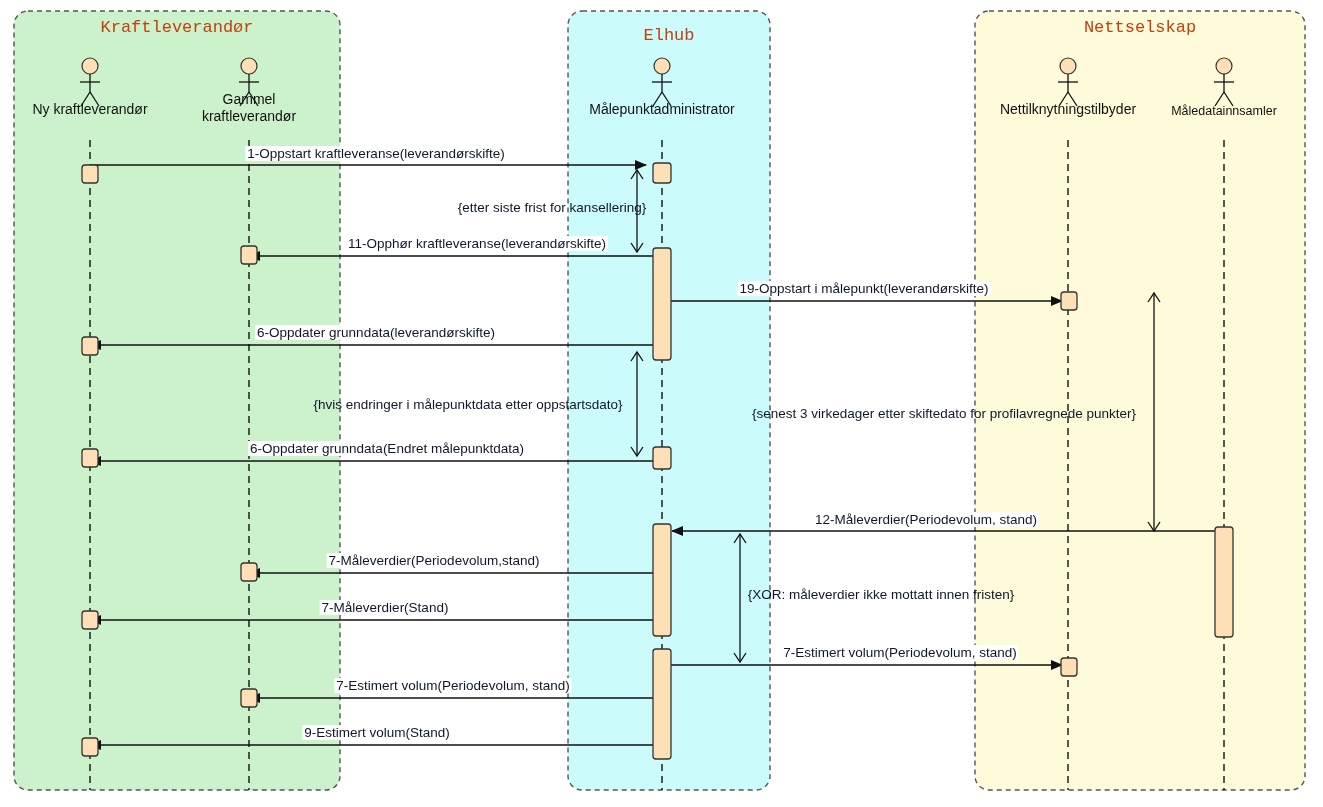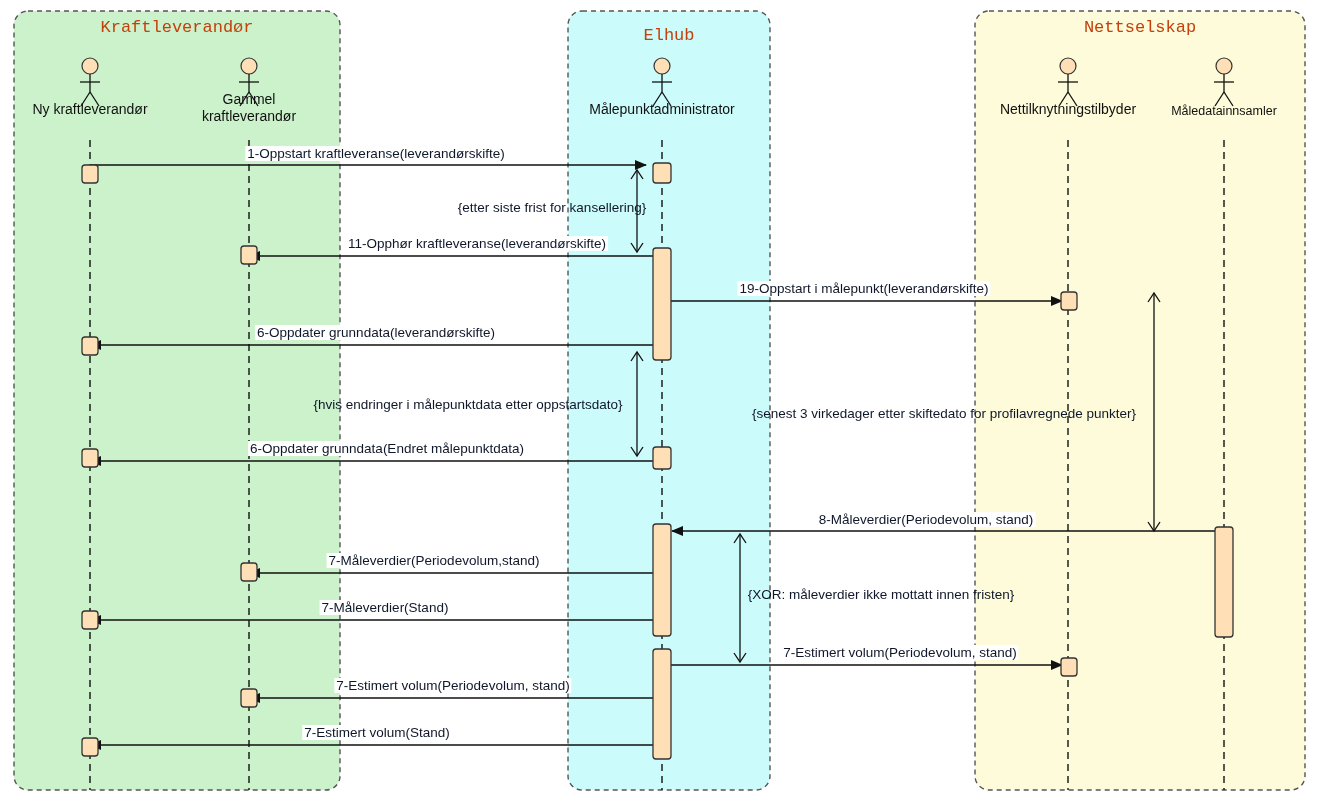--- a/index.html
+++ b/index.html
@@ -161,20 +161,20 @@
       <div class="actorname small" style="left: 1224px; top: 103px; width: 150px;">Måledatainnsamler</div>
       <div class="lbl nobg" style="left: 528px; top: 215px; margin-left: 24px;">{etter siste frist for kansellering}</div>
       <div class="lbl nobg" style="left: 468px; top: 412px;">{hvis endringer i målepunktdata etter oppstartsdato}</div>
       <div class="lbl nobg" style="left: 944px; top: 421px;">{senest 3 virkedager etter skiftedato for profilavregnede punkter}</div>
       <div class="lbl nobg" style="left: 881px; top: 602px;">{XOR: måleverdier ikke mottatt innen fristen}</div>
       <div class="lbl" style="left: 376px; top: 161px;">1-Oppstart kraftleveranse(leverandørskifte)</div>
       <div class="lbl" style="left: 477px; top: 251px;">11-Opphør kraftleveranse(leverandørskifte)</div>
       <div class="lbl" style="left: 864px; top: 296px;">19-Oppstart i målepunkt(leverandørskifte)</div>
       <div class="lbl" style="left: 376px; top: 340px;">6-Oppdater grunndata(leverandørskifte)</div>
       <div class="lbl" style="left: 387px; top: 456px;">6-Oppdater grunndata(Endret målepunktdata)</div>
-      <div class="lbl" style="left: 926px; top: 527px;">8-Måleverdier(Periodevolum, stand)</div>
+      <div class="lbl" style="left: 926px; top: 527px;">12-Måleverdier(Periodevolum, stand)</div>
       <div class="lbl" style="left: 434px; top: 568px;">7-Måleverdier(Periodevolum,stand)</div>
       <div class="lbl" style="left: 385px; top: 615px;">7-Måleverdier(Stand)</div>
       <div class="lbl" style="left: 900px; top: 660px;">7-Estimert volum(Periodevolum, stand)</div>
       <div class="lbl" style="left: 453px; top: 693px;">7-Estimert volum(Periodevolum, stand)</div>
-      <div class="lbl" style="left: 377px; top: 740px;">7-Estimert volum(Stand)</div>
+      <div class="lbl" style="left: 377px; top: 740px;">9-Estimert volum(Stand)</div>
     </div>
 </div>
 
 </body></html>

